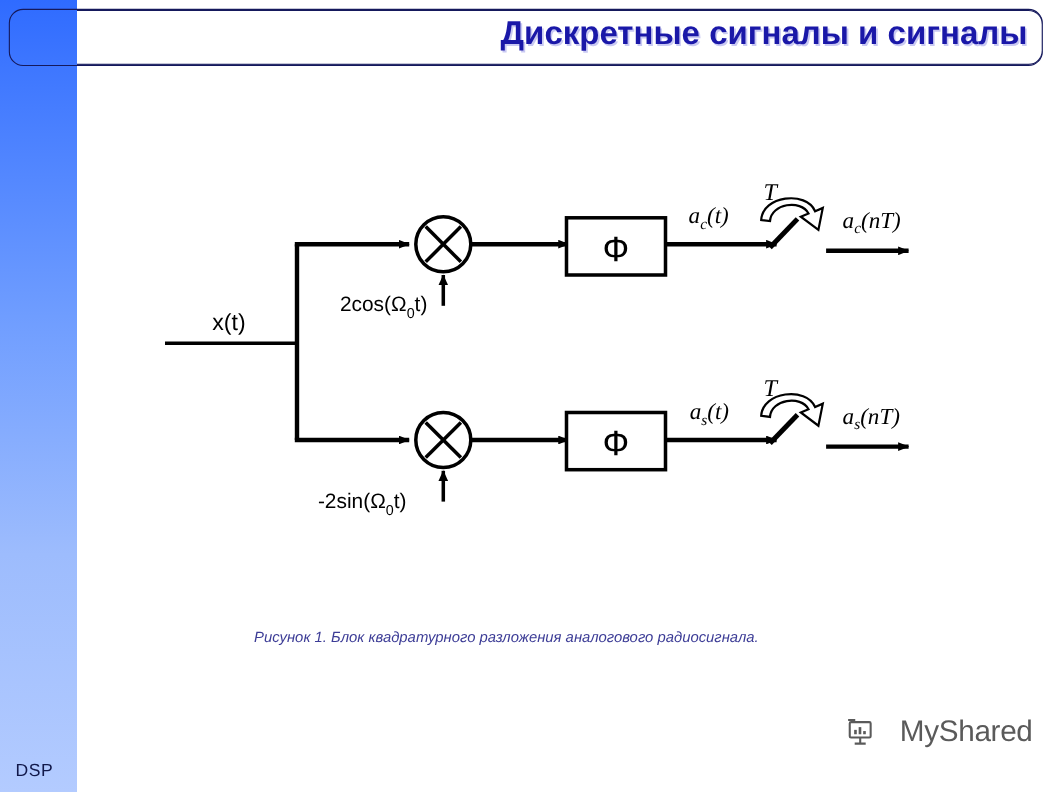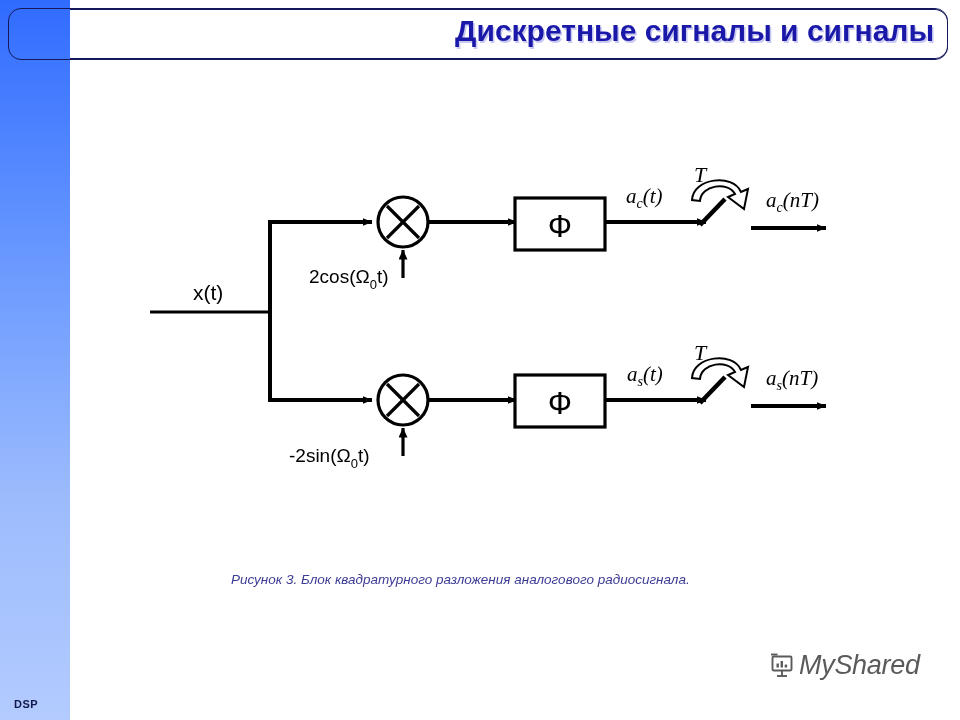--- a/index.html
+++ b/index.html
@@ -26,22 +26,22 @@
     position: absolute;
     left: 0; top: 0;
     width: 70px;
     height: 720px;
     background: linear-gradient(to bottom, #2f6bff 0%, #3d76ff 8%, #6f9dff 40%, #9dbcfd 70%, #b3cbff 100%);
   }
   #sidebar-footer-label {
     position: absolute;
     left: 14px;
     bottom: 10px;
-    font-size: 11px;
-    font-weight: bold;
+    font-size: 16px;
+    font-weight: normal;
     color: #11184a;
     letter-spacing: 0.5px;
     font-family: "Liberation Sans", sans-serif;
   }
   
   #title-bar {
     position: absolute;
     left: 8px;
     top: 8px;
     width: 940px;
@@ -94,23 +94,22 @@
     font-family: "Liberation Sans", sans-serif;
     white-space: nowrap;
   }
   
   #watermark {
     position: absolute;
     left: 768px;
     top: 650px;
     display: flex;
     align-items: center;
-    gap: 1px;
+    gap: 20px;
     opacity: 0.92;
-    font-style: italic;
   }
   #watermark-text {
     font-size: 27px;
     color: #4d4d4d;
     font-family: "Liberation Sans", sans-serif;
     letter-spacing: -0.3px;
   }
 </style>
 </head>
 <body>
@@ -214,21 +213,21 @@
       </g>
       <text x="694" y="360" font-family="&quot;Liberation Serif&quot;, serif" font-style="italic" font-size="22" fill="#000">T</text>
 
       <line x1="751" y1="406" x2="826" y2="406" stroke="#000" stroke-width="4" marker-end="url(#arrowSolid)"></line>
       <text x="766" y="385" font-family="&quot;Liberation Serif&quot;, serif" font-style="italic" font-size="21" fill="#000">
         <tspan>a</tspan><tspan dy="5" font-size="14">s</tspan><tspan dy="-5">(nT)</tspan>
       </text>
     </g>
   </svg>
 
-  <div id="figure-caption">Рисунок 3. Блок квадратурного разложения аналогового радиосигнала.</div>
+  <div id="figure-caption">Рисунок 1. Блок квадратурного разложения аналогового радиосигнала.</div>
 
   <div id="watermark">
     <svg width="30" height="30" viewBox="0 0 30 30">
       <rect x="4.5" y="5.5" width="19" height="14" rx="1.2" fill="none" stroke="#4d4d4d" stroke-width="1.9"></rect>
       <rect x="8.5" y="12.5" width="2.4" height="4" fill="#4d4d4d"></rect>
       <rect x="12.6" y="10" width="2.4" height="6.5" fill="#4d4d4d"></rect>
       <rect x="16.7" y="13.6" width="2.4" height="2.9" fill="#4d4d4d"></rect>
       <line x1="14" y1="19.5" x2="14" y2="25" stroke="#4d4d4d" stroke-width="1.9"></line>
       <line x1="9" y1="25" x2="19" y2="25" stroke="#4d4d4d" stroke-width="1.9"></line>
       <line x1="3" y1="3.5" x2="9.5" y2="3.5" stroke="#4d4d4d" stroke-width="1.9"></line>

